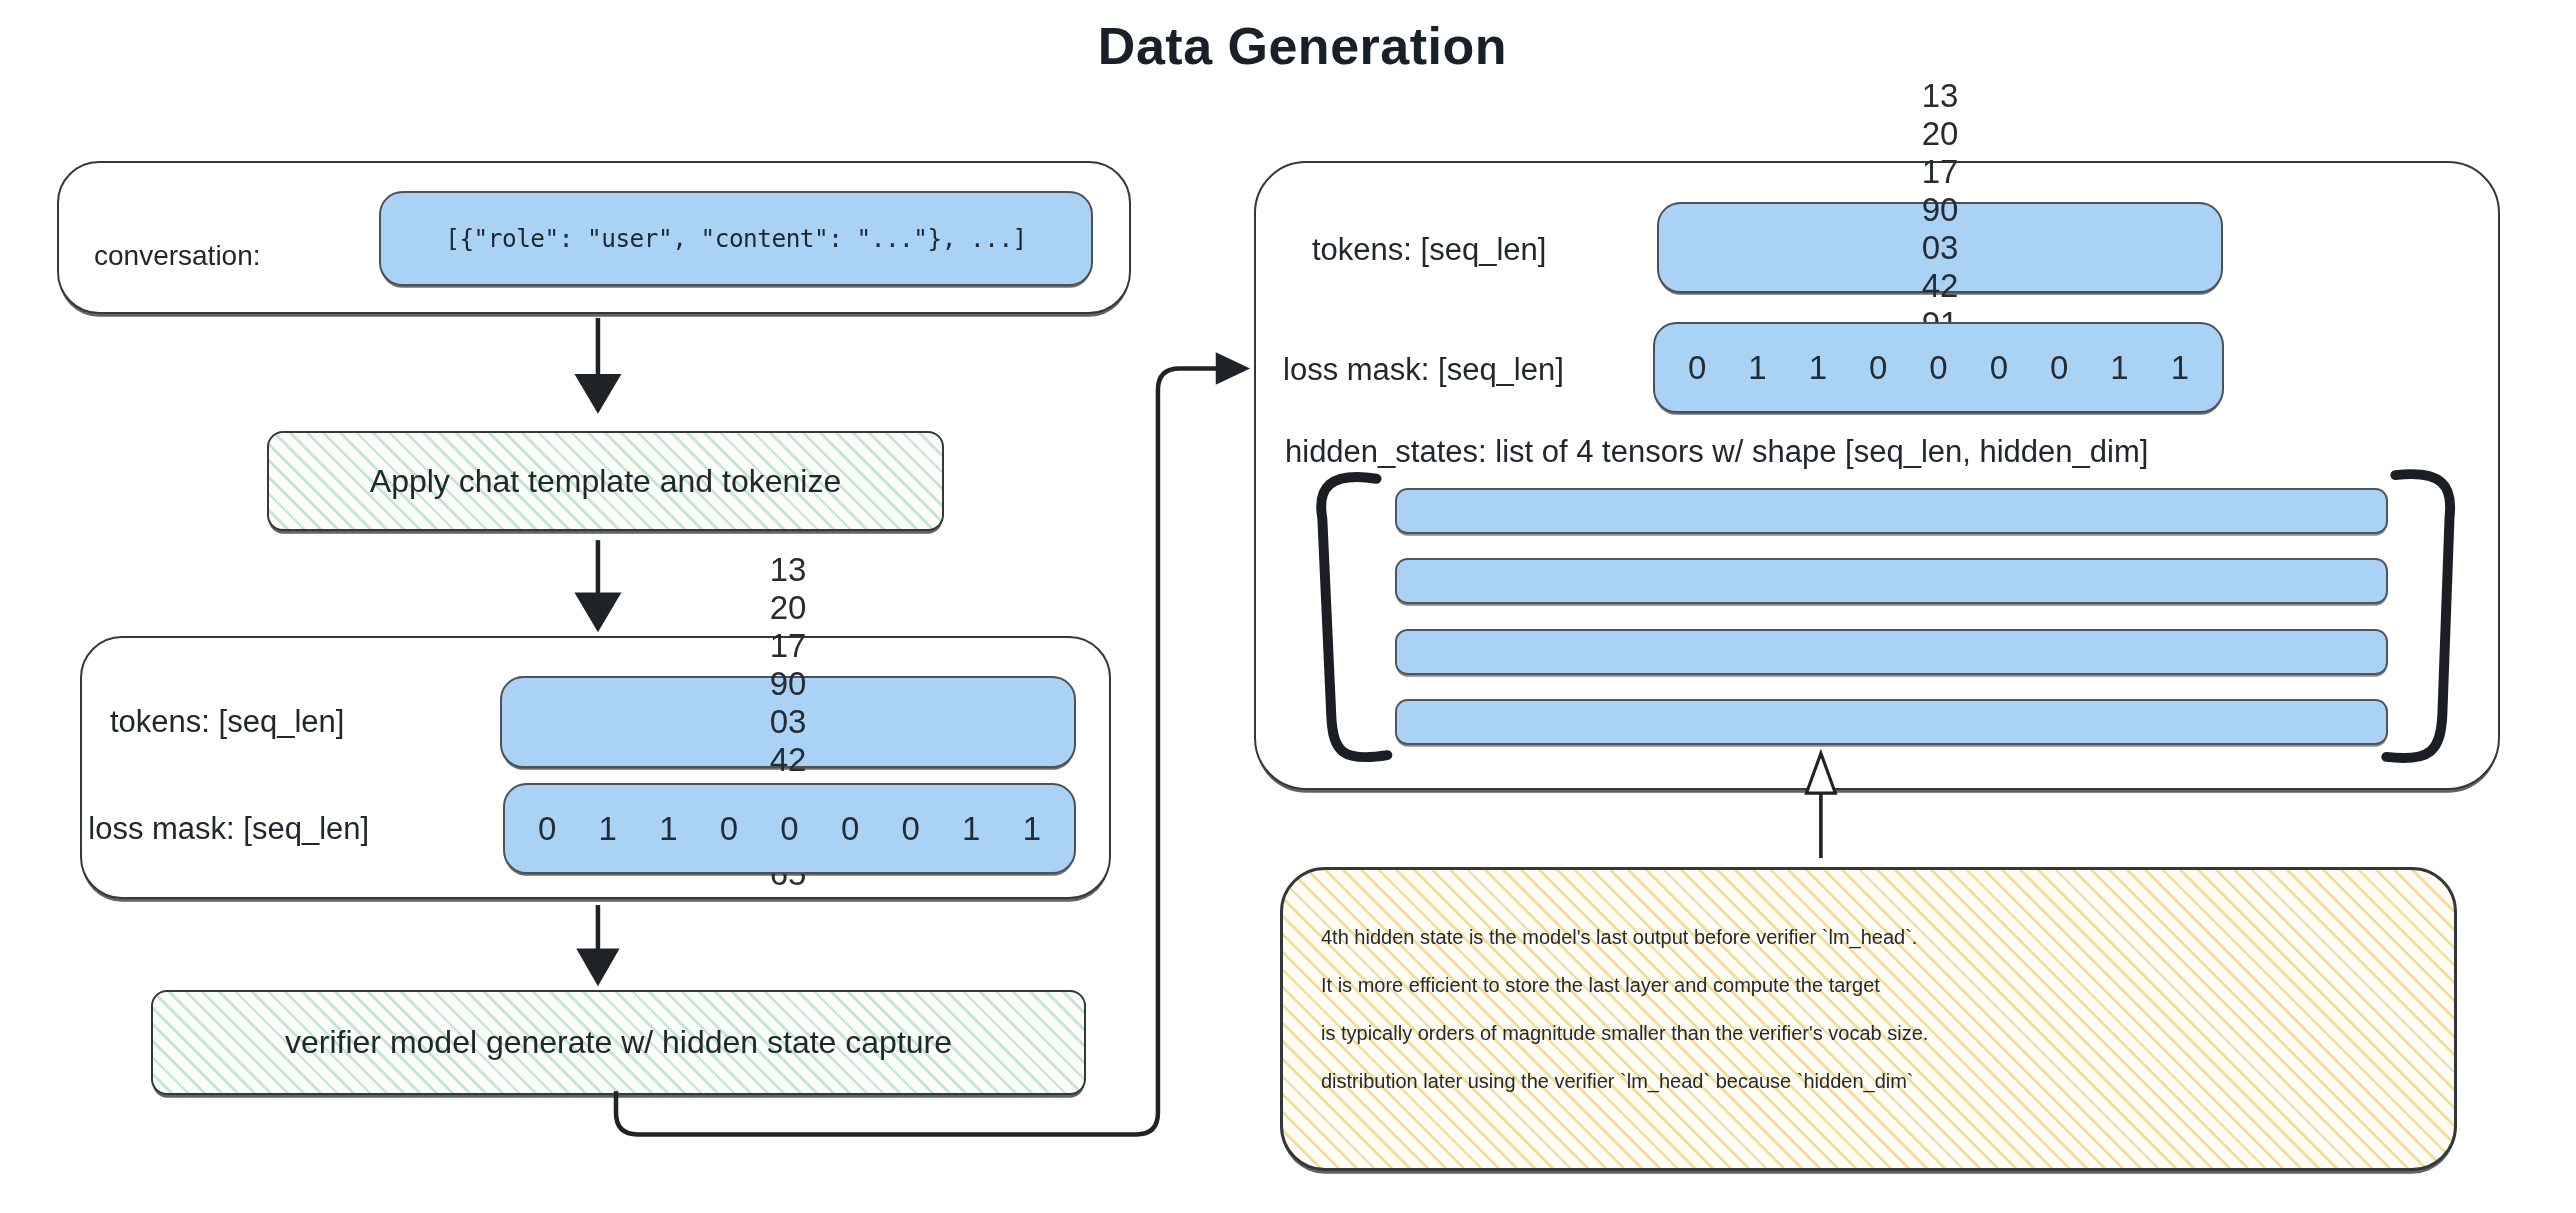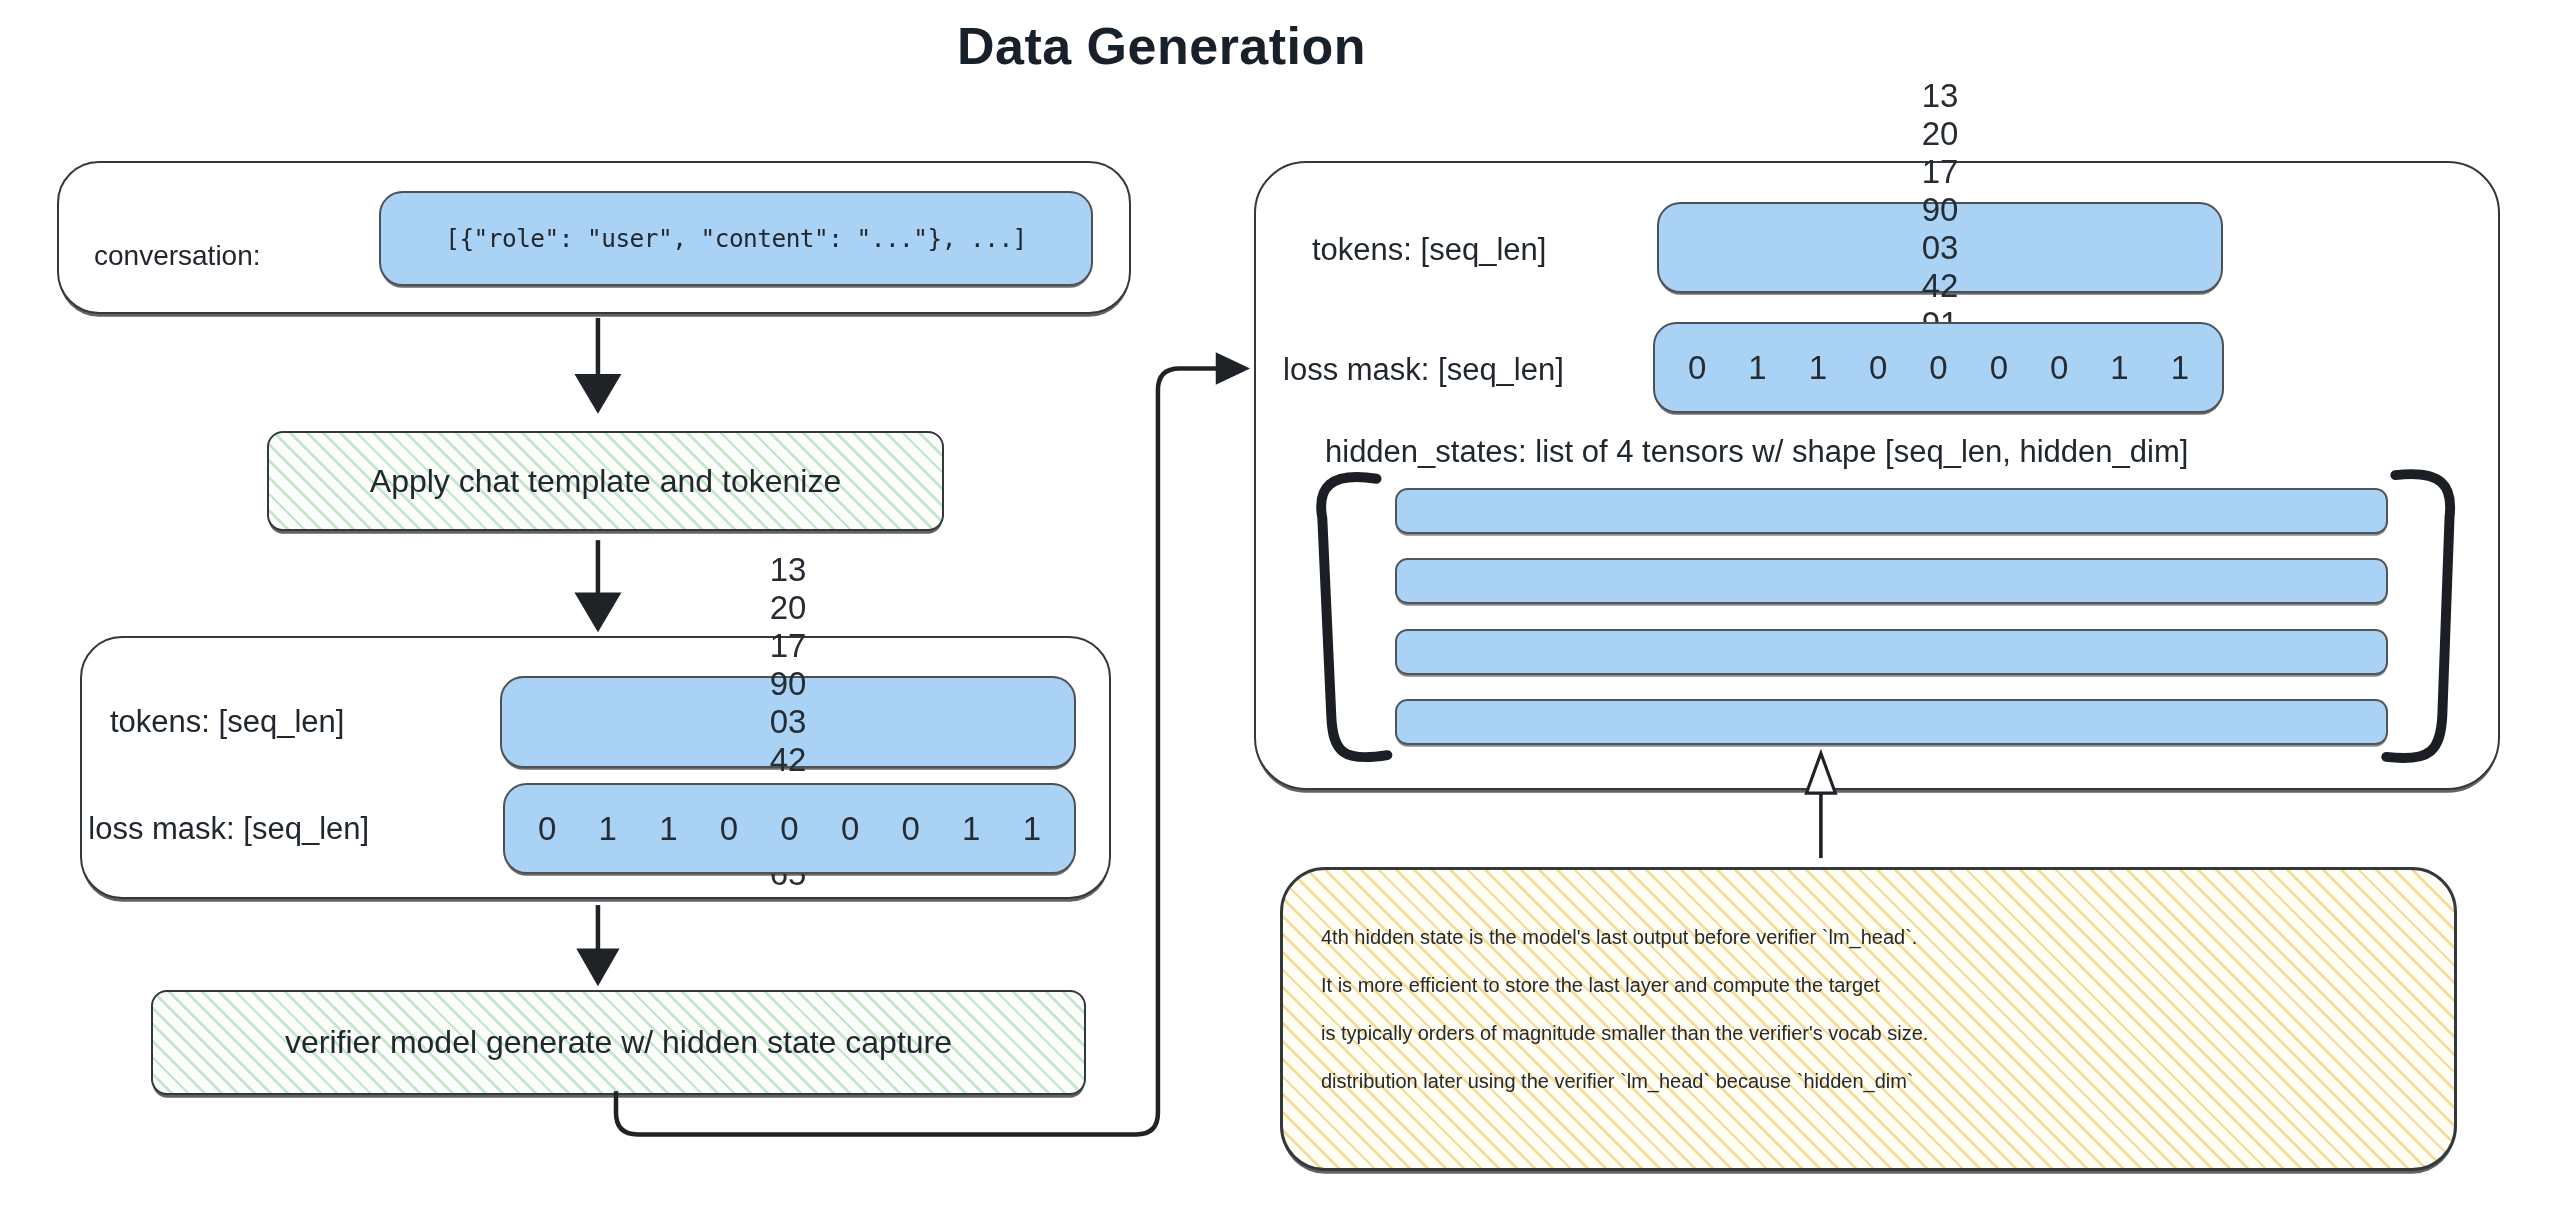--- a/index.html
+++ b/index.html
@@ -58,21 +58,21 @@
     position:absolute;font-size:20px;line-height:48px;font-weight:500;color:#23292f;
     white-space:nowrap;
   }
   svg.overlay{position:absolute;left:0;top:0;pointer-events:none;}
 </style>
 </head>
 <body>
 
 <div id="canvas">
 
-  <div class="abs title" style="left:800px;top:16.3px;width:723px;">Data Generation</div>
+  <div class="abs title" style="left:784px;top:16.3px;width:723px;text-align:right;">Data Generation</div>
 
   <div class="hand-box round-lg" style="left:57px;top:161px;width:1070px;height:149px;">
     <div class="label" style="left:35px;top:0;height:185px;font-size:28px;">conversation:</div>
   </div>
   <div class="blue-pill" style="left:379px;top:191px;width:710px;height:91px;">
     <div class="mono">[{"role": "user", "content": "..."}, ...]</div>
   </div>
 
   <div class="hand-box round-md green-hatch" style="left:267px;top:431px;width:673px;height:96px;">
     <div class="step-text">Apply chat template and tokenize</div>
@@ -109,21 +109,21 @@
       </div>
   </div>
 
   <div class="hand-box round-md green-hatch" style="left:151px;top:990px;width:931px;height:101px;">
     <div class="step-text">verifier model generate w/ hidden state capture</div>
   </div>
 
   <div class="hand-box" style="left:1254px;top:161px;width:1242px;height:625px;border-radius:52px;">
     <div class="label" style="left:56px;top:42px;height:89px;">tokens: [seq_len]</div>
     <div class="label" style="left:27px;top:162px;height:89px;">loss mask: [seq_len]</div>
-    <div class="label" style="left:29px;top:270px;height:38px;margin-left:40px;">hidden_states: list of 4 tensors w/ shape [seq_len, hidden_dim]</div>
+    <div class="label" style="left:29px;top:270px;height:38px;">hidden_states: list of 4 tensors w/ shape [seq_len, hidden_dim]</div>
   </div>
   <div class="blue-pill" style="left:1657px;top:202px;width:562px;height:87px;">
     <div class="digits digits-tokens">
         <span>13</span>
         <span>20</span>
         <span>17</span>
         <span>90</span>
         <span>03</span>
         <span>42</span>
         <span>91</span>

